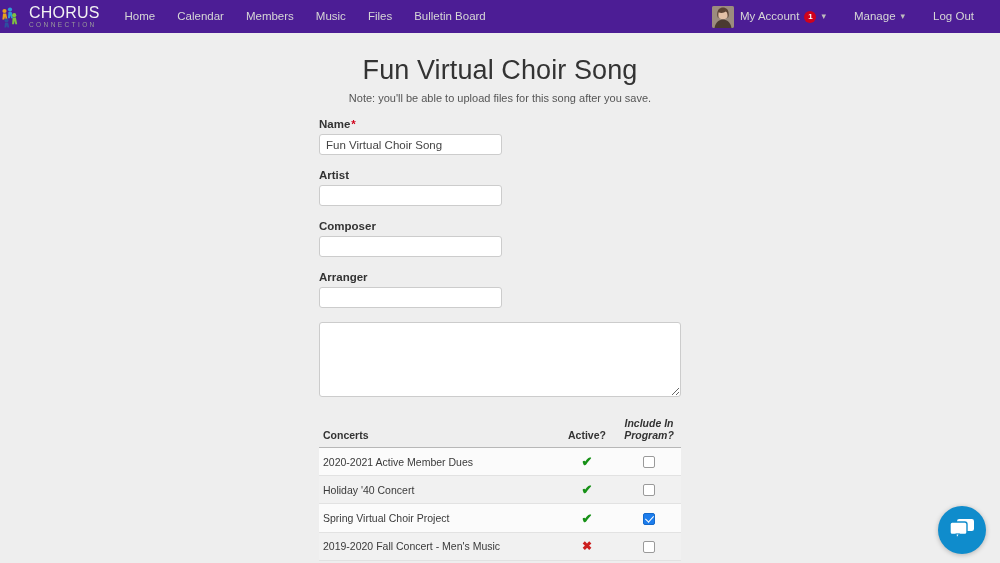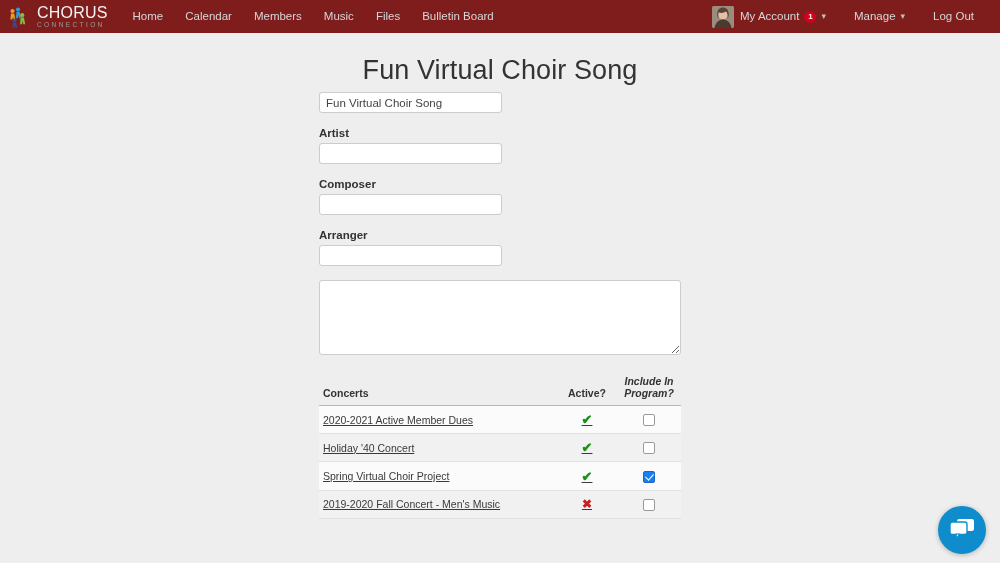--- a/index.html
+++ b/index.html
@@ -11,24 +11,24 @@
     background: #eeeeee;
     font-family: "Liberation Sans", sans-serif;
     font-size: 13px;
     color: #333333;
     position: relative;
   }
 
   
   .navbar {
     height: 33px;
-    background: #7f1d1d;
-    display: flex;
-    align-items: center;
-    padding: 0 12px 0 8px;
+    background: #4c1d95;
+    display: flex;
+    align-items: center;
+    padding: 0 12px 0 0;
     position: relative;
     z-index: 5;
   }
   .brand {
     display: flex;
     align-items: center;
     margin-right: 14px;
     text-decoration: none;
   }
   .brand-mark {
@@ -199,21 +199,20 @@
   .concerts-table th.col-active,
   .concerts-table th.col-include { text-align: center; }
   .concerts-table th.col-active { width: 60px; }
   .concerts-table th.col-include { width: 64px; font-style: italic; }
   .concerts-table td {
     padding: 7px 4px;
     border-bottom: 1px solid #e2e2e2;
     color: #3a3a3a;
     font-size: 10.5px;
     vertical-align: middle;
-    text-decoration: underline;
   }
   .concerts-table td.c-center { text-align: center; }
   .concerts-table tbody tr:nth-child(odd) { background: #fbfbfb; }
   .concerts-table tbody tr:nth-child(even) { background: #f1f1f1; }
 
   .tick {
     color: #179117;
     font-size: 13px;
     font-weight: bold;
     line-height: 1;
@@ -334,22 +333,26 @@
     </a>
 
     <a class="nav-item" href="#">Log Out</a>
   </div>
 </div>
 
 <div class="page">
   <div class="container">
 
     <h1 class="page-title">Fun Virtual Choir Song</h1>
+    <p class="note">Note: you'll be able to upload files for this song after you save.</p>
 
     <div class="form-group">
+      <label class="form-label">
+        <span>Name</span><span class="req">*</span>
+      </label>
       <input class="input-text" type="text" value="Fun Virtual Choir Song" style="">
     </div>
 
     <div class="form-group">
       <label class="form-label">Artist</label>
       <input class="input-text" type="text" value="" style="">
     </div>
 
     <div class="form-group">
       <label class="form-label">Composer</label>

